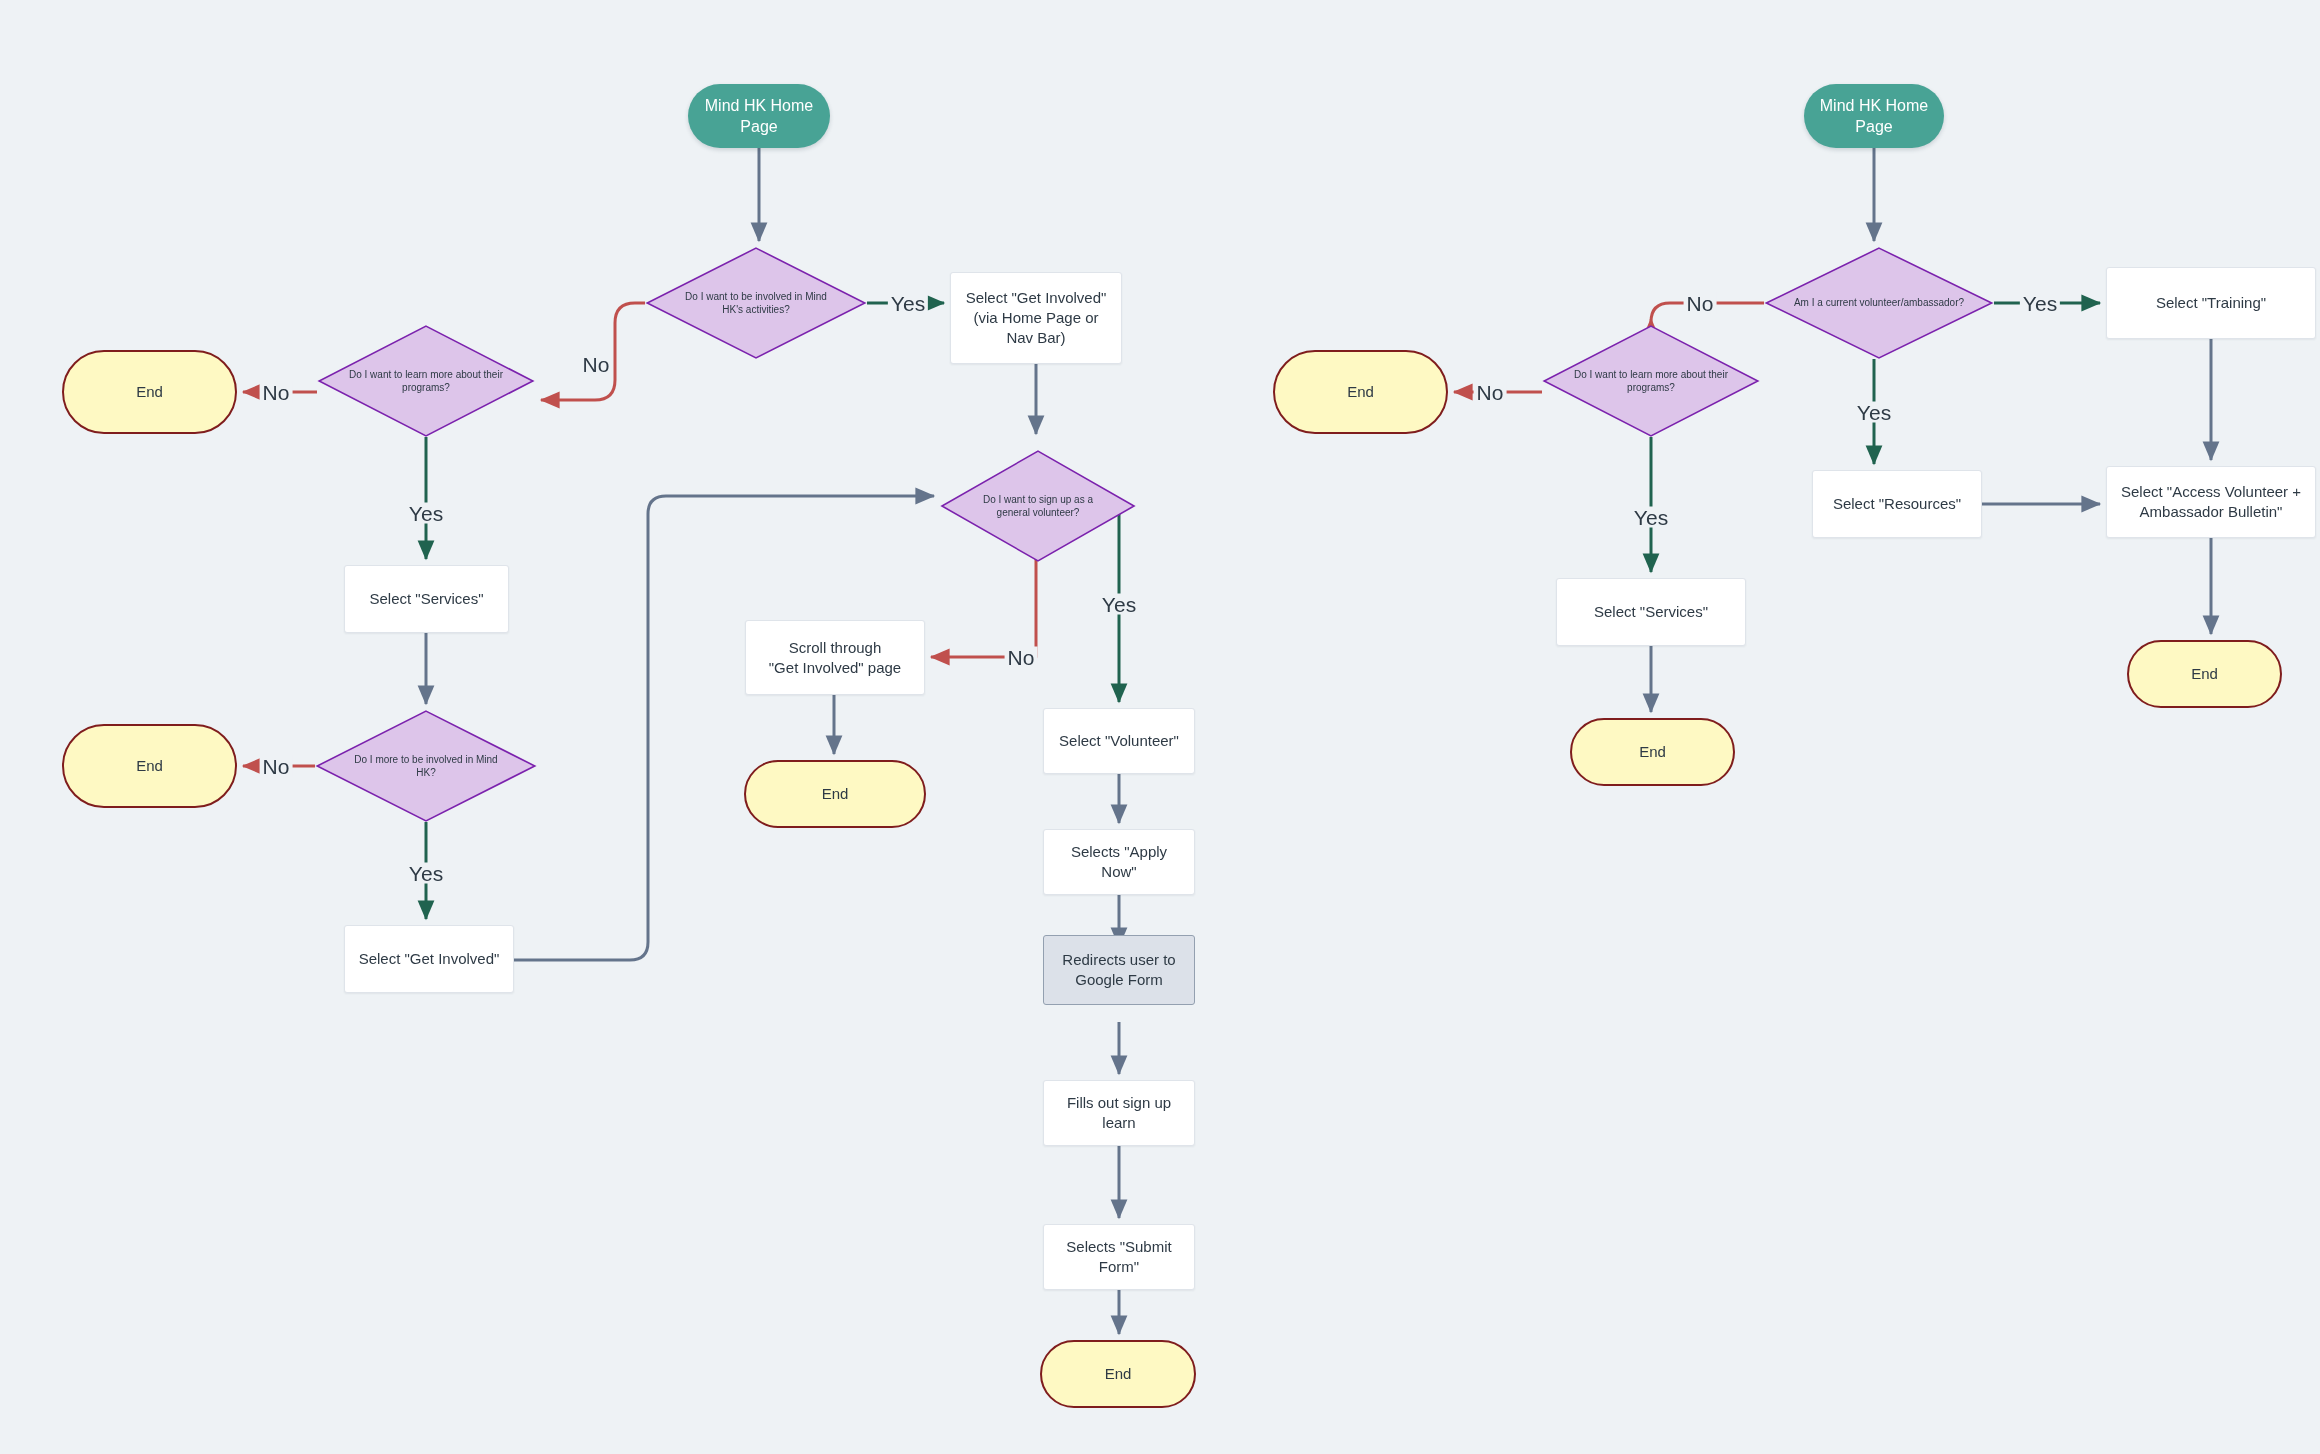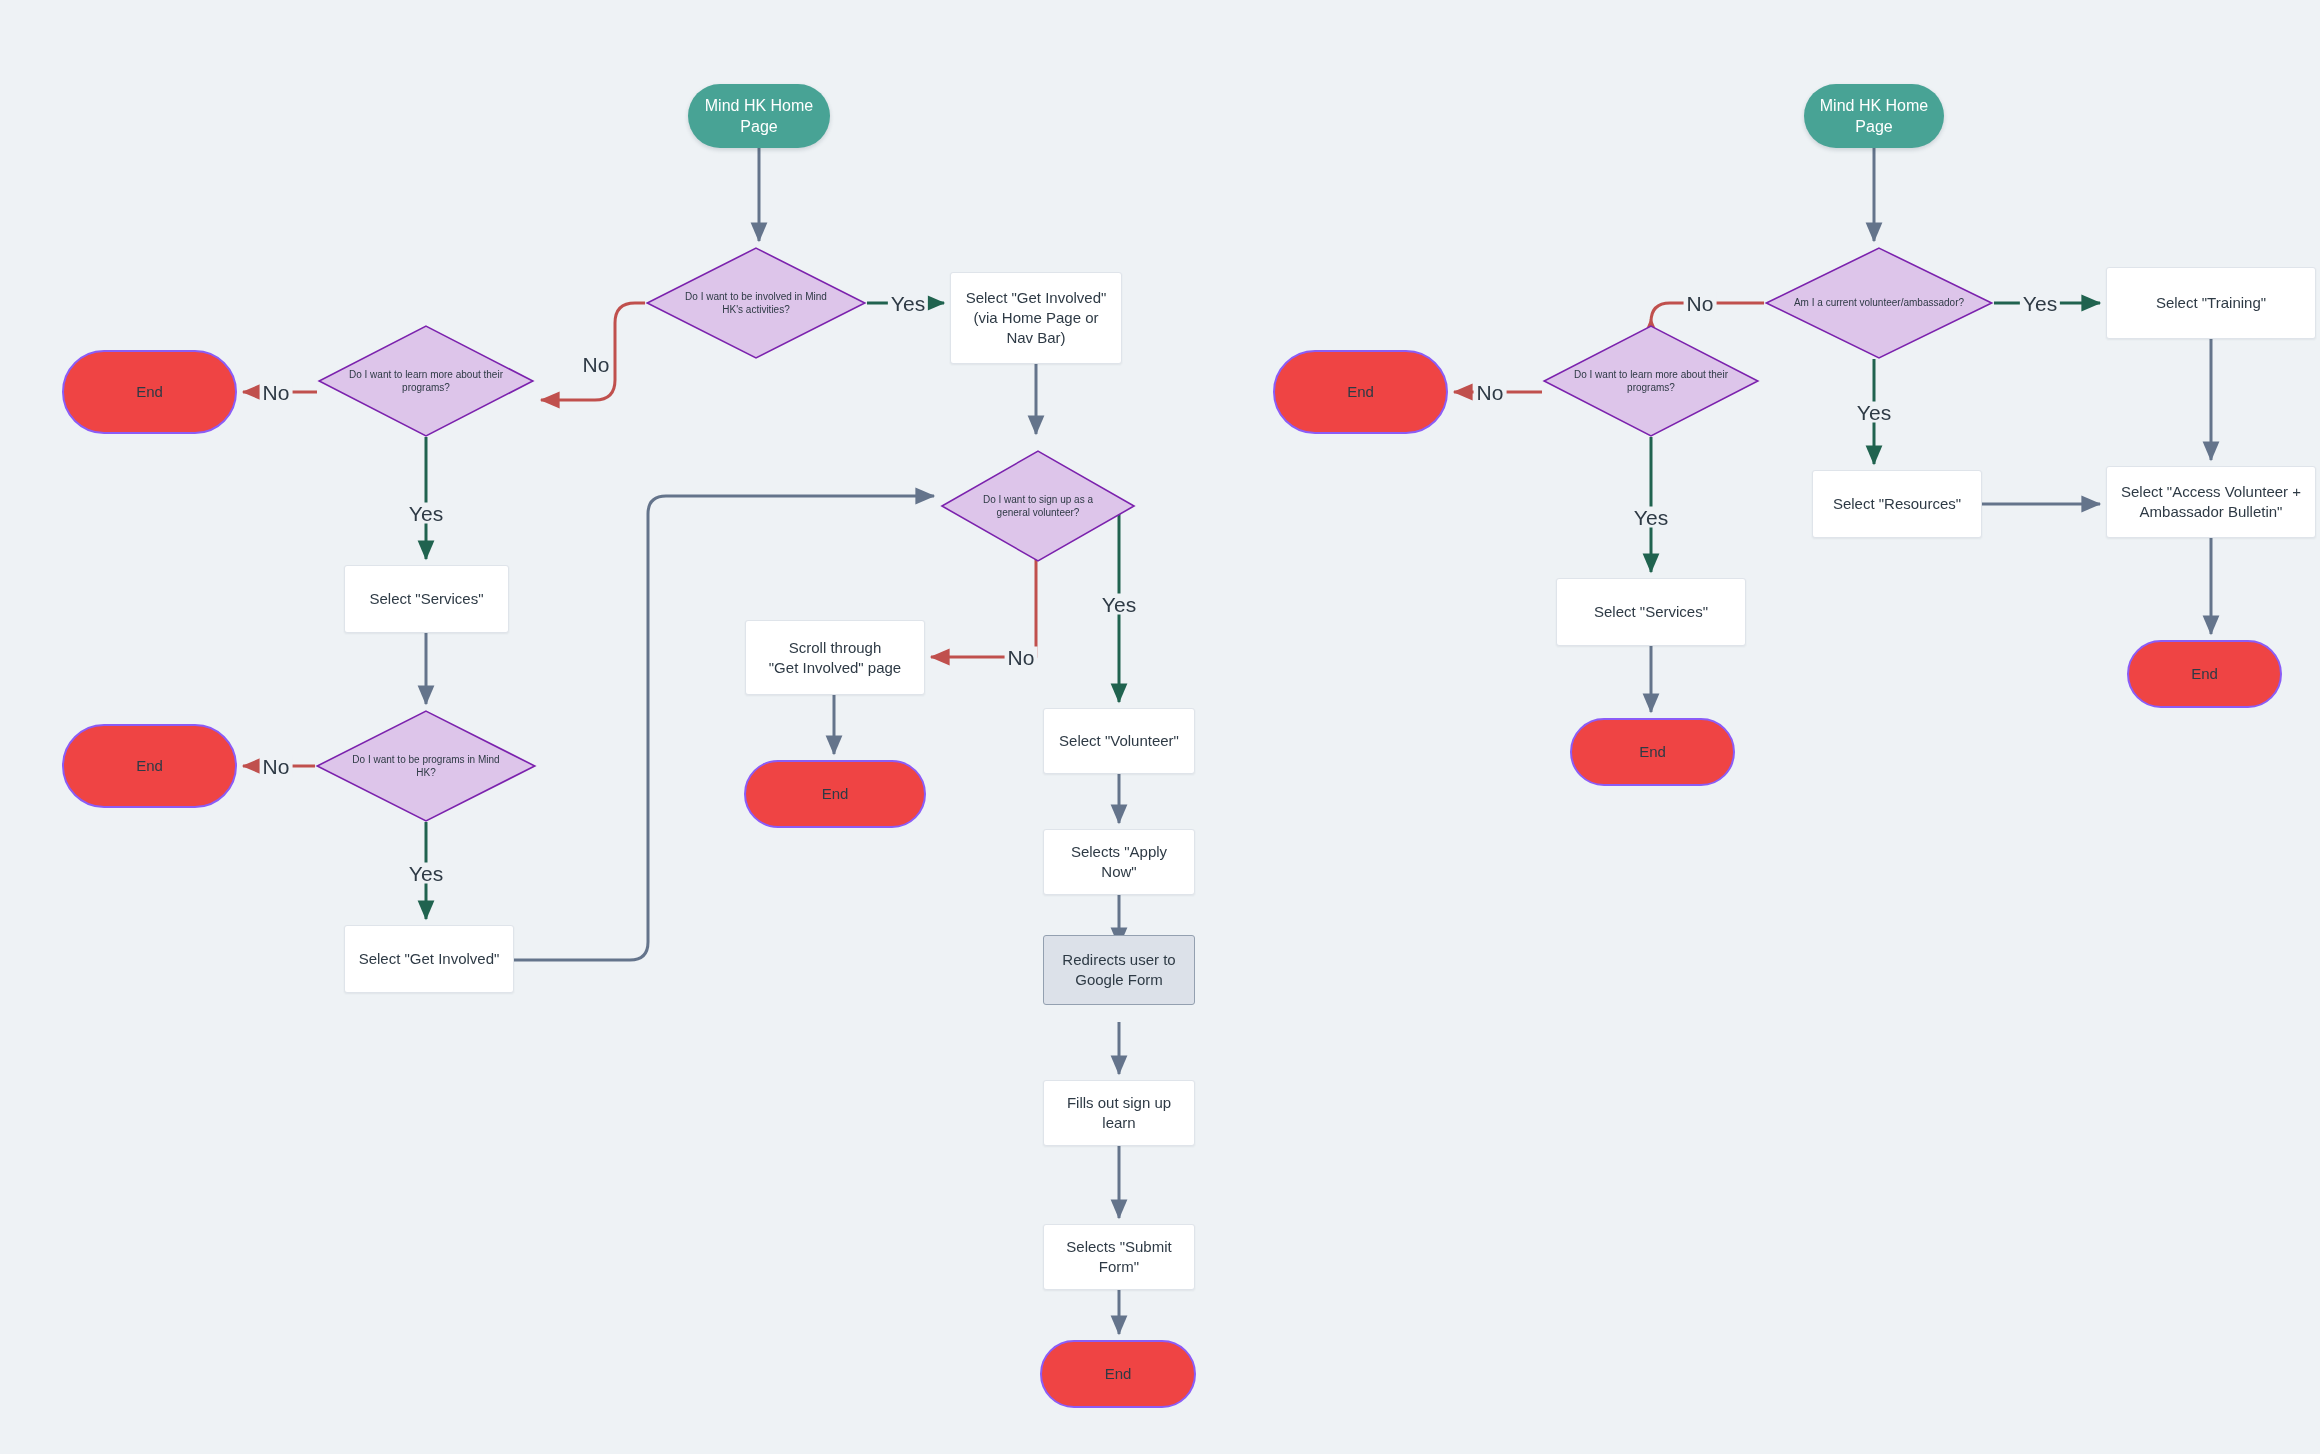--- a/index.html
+++ b/index.html
@@ -28,21 +28,21 @@
   .n-process{
     background:#ffffff;border:1px solid #dfe4ea;border-radius:3px;
     box-shadow:0 1px 2px rgba(40,60,70,.07);
   }
   
   .n-system{
     background:#dce1e9;border:1px solid #93a0b0;border-radius:3px;
   }
   
   .n-end{
-    background:#ef4444;border:2px solid #8b5cf6;border-radius:999px;
+    background:#fef9c3;border:2px solid #7f1d1d;border-radius:999px;
   }
   
   .n-decision{
     background:transparent;border:0;
   }
   .n-decision .dia{
     position:absolute;left:0;top:0;width:100%;height:100%;
   }
   .n-decision span{position:relative;z-index:2;font-size:10px;max-width:74%;padding:0;}
 
@@ -118,21 +118,21 @@
       <div class="node n-end" style="left: 62px; top: 350px; width: 175px; height: 84px;">
         <span>End</span>
       </div>
       <div class="node n-process" style="left: 344px; top: 565px; width: 165px; height: 68px;">
         <span>Select "Services"</span>
       </div>
       <div class="node n-decision" style="left: 315px; top: 710px; width: 222px; height: 112px;">
         <svg class="dia" viewBox="0 0 100 100" preserveAspectRatio="none">
           <polygon points="50,1 99,50 50,99 1,50" fill="#ddc5ea" stroke="#7b22ad" stroke-width="1.6" vector-effect="non-scaling-stroke"></polygon>
         </svg>
-        <span>Do I want to be programs in Mind HK?</span>
+        <span>Do I more to be involved in Mind HK?</span>
       </div>
       <div class="node n-end" style="left: 62px; top: 724px; width: 175px; height: 84px;">
         <span>End</span>
       </div>
       <div class="node n-process" style="left: 344px; top: 925px; width: 170px; height: 68px;">
         <span>Select "Get Involved"</span>
       </div>
       <div class="node n-process" style="left: 950px; top: 272px; width: 172px; height: 92px;">
         <span>Select "Get Involved"<br>(via Home Page or Nav Bar)</span>
       </div>

